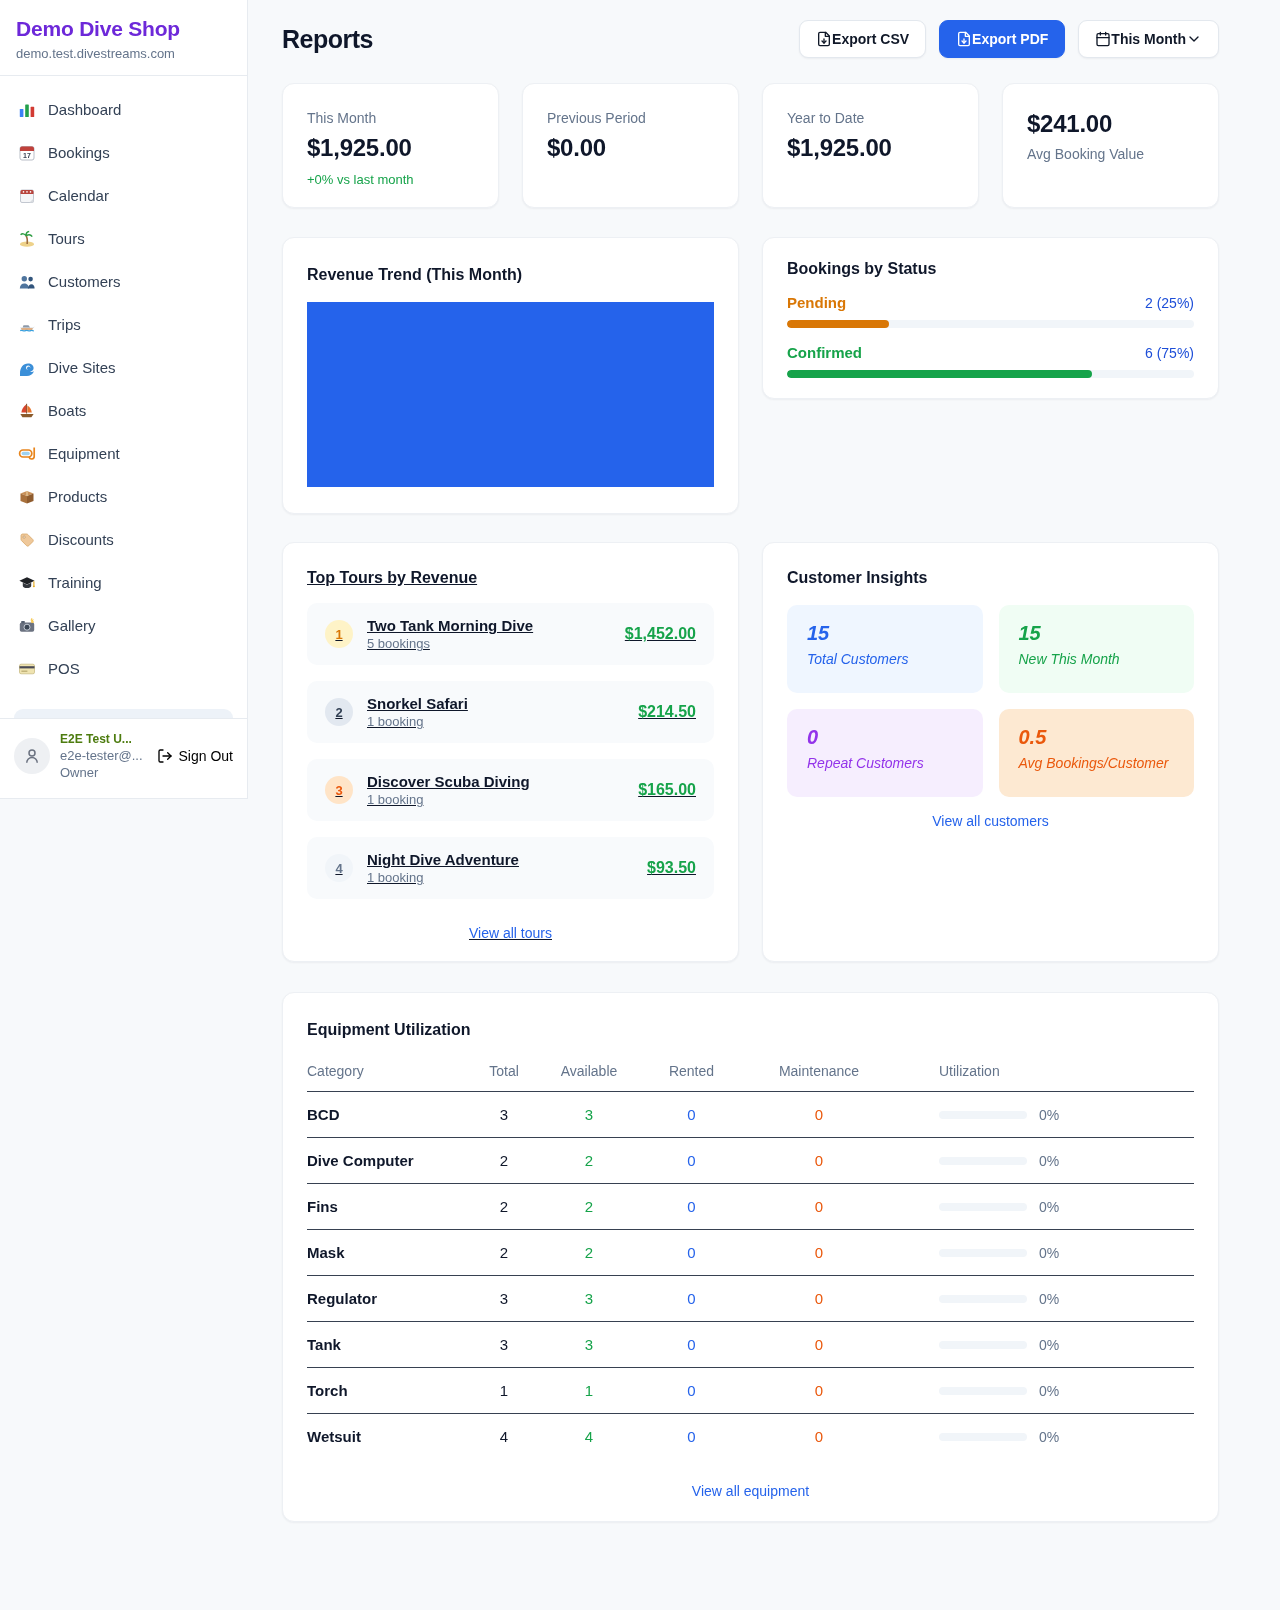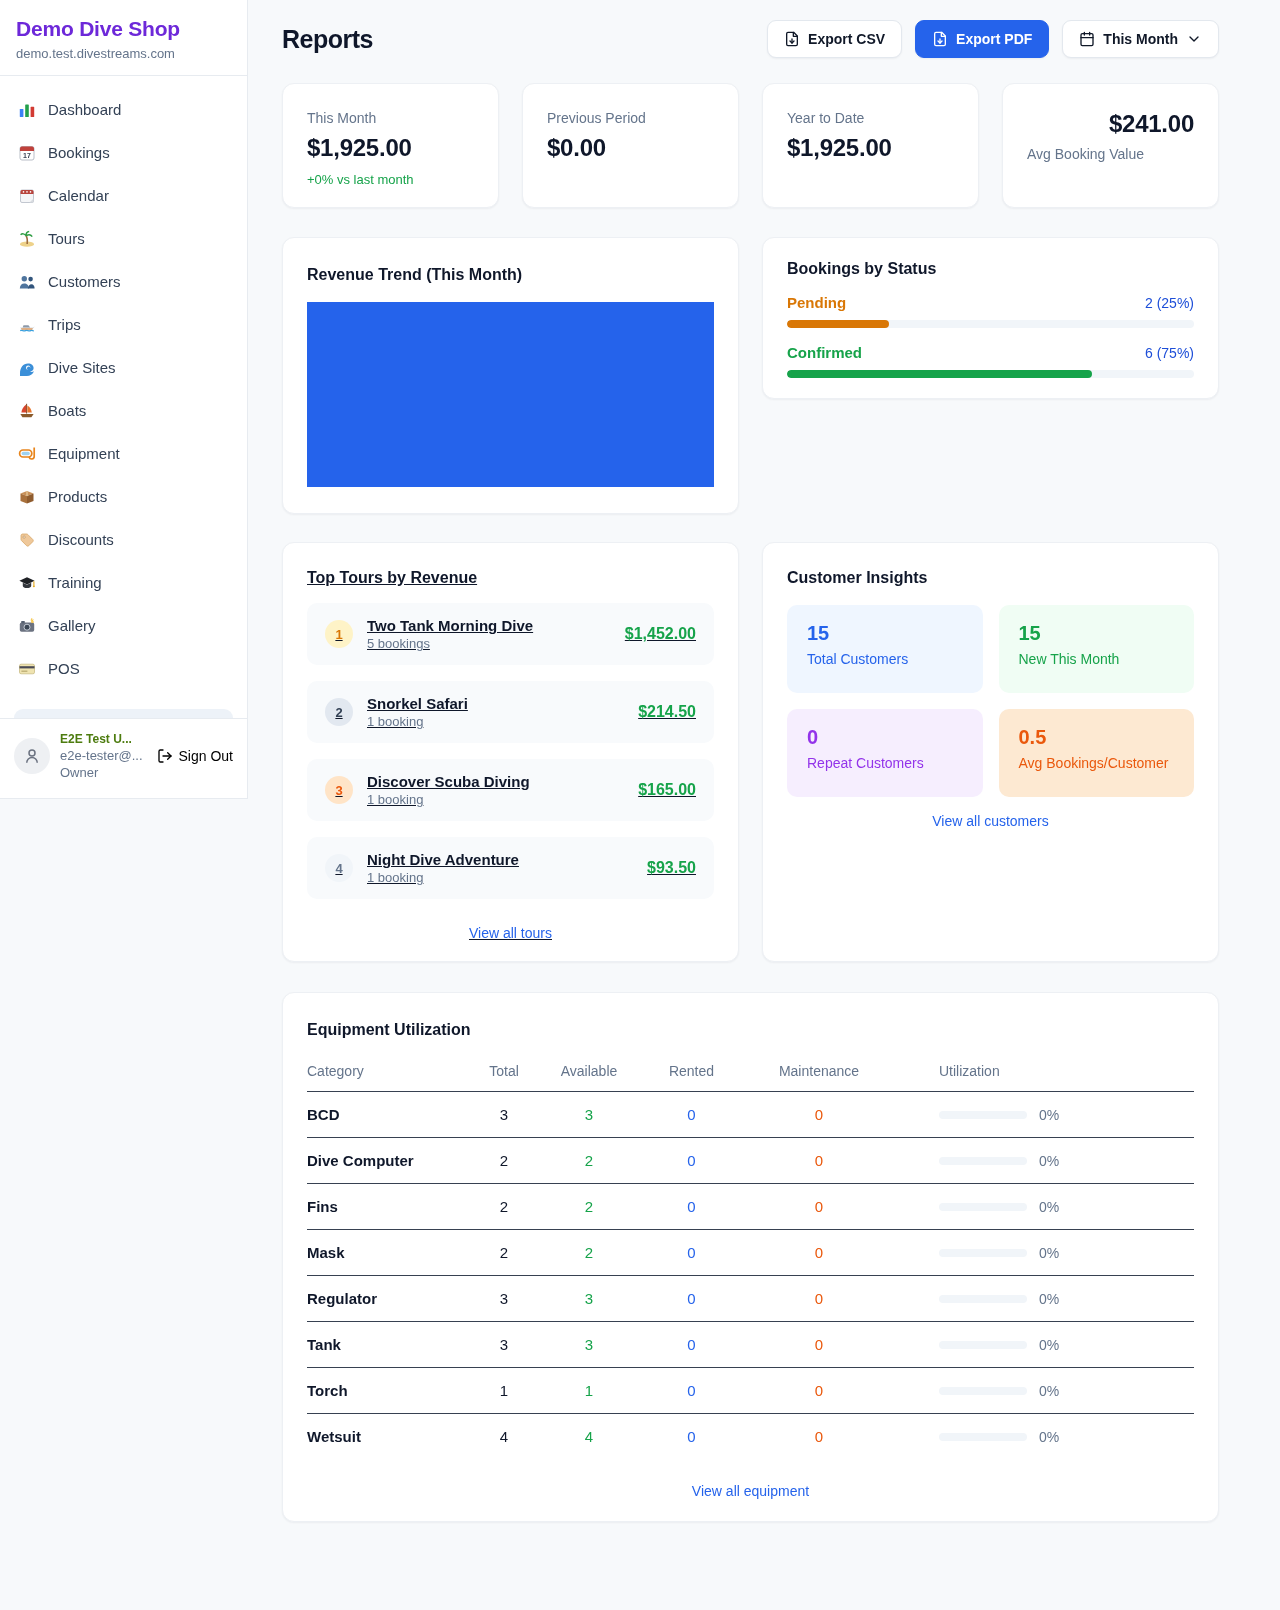--- a/index.html
+++ b/index.html
@@ -28,38 +28,38 @@
   .user-email { font-size:13px; color:#64748b; }
   .user-role { font-size:13px; color:#64748b; }
   .signout { margin-left:auto; display:flex; align-items:center; gap:6px; color:#000000;
              font-size:14px; cursor:pointer; white-space:nowrap; }
 
   
   .main { position:absolute; left:250px; top:0; width:1032px; padding:20px 63px 75px 32px; }
   .page-header { display:flex; align-items:center; justify-content:space-between; }
   .page-title { font-size:25px; font-weight:800; letter-spacing:-.02em; }
   .actions { display:flex; gap:13px; }
-  .btn { height:38px; display:inline-flex; align-items:center; gap:8px; padding:0 16px;
+  .btn { height:38px; display:inline-flex; align-items:center; gap:0; padding:0 16px;
          border-radius:9px; font-size:14px; font-weight:600; cursor:pointer;
          background:#fff; border:1px solid #e3e8ee; color:#101828;
          box-shadow:0 1px 2px rgba(16,24,40,.05); }
   .btn.primary { background:#2563eb; border-color:#2563eb; color:#fff; }
   .bicon { display:inline-flex; } .bicon svg { width:16px; height:16px; }
 
   .card { background:#fff; border:1px solid #edf0f4; border-radius:12px;
           box-shadow:0 1px 2px rgba(16,24,40,.05); }
   .card-title { font-size:16px; font-weight:700; color:#0f172a; }
 
   
   .stats-row { display:grid; grid-template-columns:repeat(4,1fr); gap:23px; margin-top:25px; }
   .stat-card { height:125px; padding:26px 24px; }
   .stat-label { font-size:14px; color:#64748b; }
   .stat-value { font-size:24px; font-weight:800; margin-top:8px; letter-spacing:-.01em; }
   .stat-delta { font-size:13px; color:#16a34a; font-weight:500; margin-top:10px; }
-  .stat-card.value-first .stat-value { margin-top:0;text-align:right; }
+  .stat-card.value-first .stat-value { margin-top:0; }
   .stat-card.value-first .stat-label { margin-top:8px; }
 
   .row2 { display:grid; grid-template-columns:457px 457px; gap:23px; margin-top:29px; align-items:start; }
   .revenue-card { height:277px; padding:28px 24px 24px; }
   .revenue-block { margin-top:18px; height:185px; background:#2563eb; }
 
   .status-card { height:162px; padding:22px 24px; }
   .status-block { margin-top:16px; }
   .status-head { display:flex; justify-content:space-between; align-items:baseline; }
   .status-label { font-size:15px; font-weight:600; }
@@ -83,21 +83,21 @@
   .rank.r3 { background:#ffe4c7; color:#ea580c; }
   .rank.r4 { background:#f1f5f9; color:#64748b; }
   .tour-info { min-width:0; }
   .tour-name { font-size:15px; font-weight:600; color:#0f172a; }
   .tour-bookings { font-size:13px; color:#64748b; margin-top:2px; }
   .tour-amount { margin-left:auto; font-size:16px; font-weight:700; color:#16a34a; }
   .view-all { text-align:center; font-size:14px; color:#2563eb; cursor:pointer; }
   .tours-card .view-all { margin-top:26px; }
 
   .insights-card { height:420px; padding:26px 24px; }
-  .tiles { display:grid; grid-template-columns:1fr 1fr; gap:16px; margin-top:18px; }
+  .tiles { display:grid; grid-template-columns:1fr 1fr; gap:16px; margin-top:18px;font-style:italic; }
   .tile { height:88px; border-radius:10px; padding:17px 20px; }
   .tile-value { font-size:20px; font-weight:800; }
   .tile-label { font-size:14px; font-weight:500; margin-top:6px; }
   .tile.blue   { background:#eff6ff; } .tile.blue   .tile-value,.tile.blue   .tile-label { color:#2563eb; }
   .tile.green  { background:#f0fdf4; } .tile.green  .tile-value,.tile.green  .tile-label { color:#16a34a; }
   .tile.purple { background:#f6eefe; } .tile.purple .tile-value,.tile.purple .tile-label { color:#9333ea; }
   .tile.orange { background:#fde9d2; } .tile.orange .tile-value,.tile.orange .tile-label { color:#ea580c; }
   .insights-card .view-all { margin-top:16px; }
 
   .equipment-card { margin-top:30px; padding:28px 24px 22px; }

